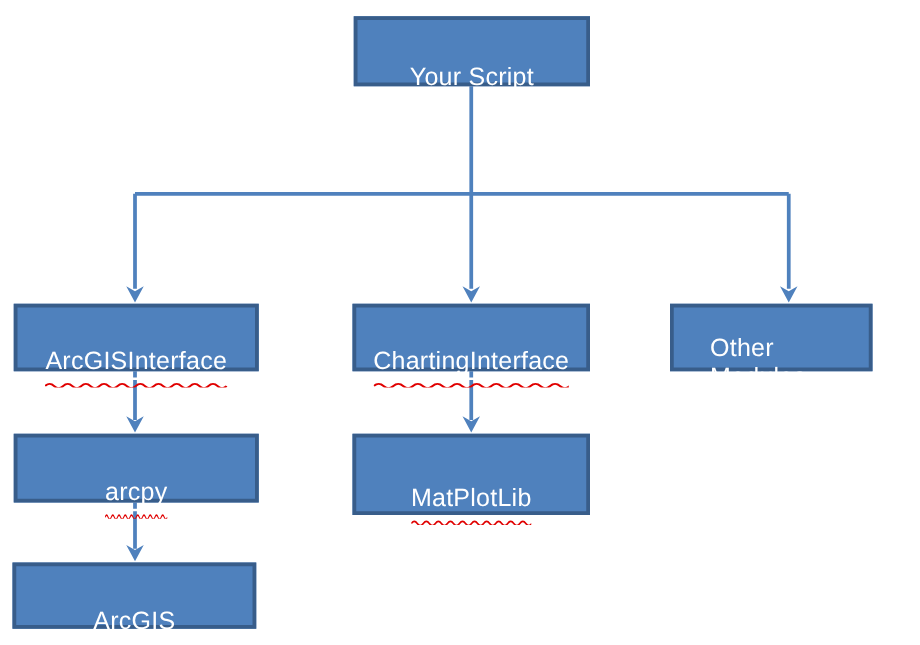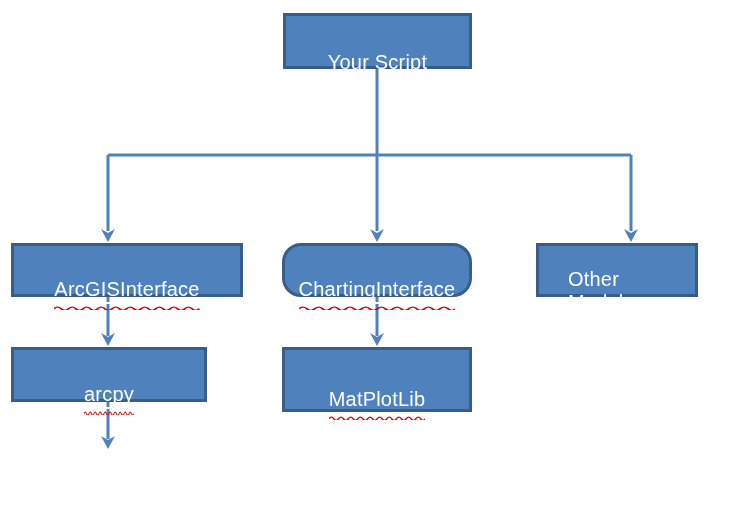--- a/index.html
+++ b/index.html
@@ -74,30 +74,30 @@
       <path d="M101 436 L108 449 L115 436 L108 440 Z"></path>
     </g>
   </svg>
 
   <div class="box" style="left:283px; top:13px; width:189px; height:56px;">
     <span class="label">
       <span class="label-text">Your Script</span>
     </span>
   </div>
 
-  <div class="box underlined" style="left:11px; top:243px; width:232px; height:54px;">
+  <div class="box underlined" style="left:11px; top:243px; width:196px; height:54px;">
     <span class="label">
       <span class="label-text">ArcGISInterface</span>
       <svg class="squiggle" viewBox="0 0 120 6" preserveAspectRatio="none" xmlns="http://www.w3.org/2000/svg">
         <path d="M0 4.5 Q3 0.5 6 4.5 T12 4.5 T18 4.5 T24 4.5 T30 4.5 T36 4.5 T42 4.5 T48 4.5 T54 4.5 T60 4.5 T66 4.5 T72 4.5 T78 4.5 T84 4.5 T90 4.5 T96 4.5 T102 4.5 T108 4.5 T114 4.5 T120 4.5" stroke="#e00000" stroke-width="1.6" fill="none"></path>
       </svg>
     </span>
   </div>
 
-  <div class="box underlined" style="left:282px; top:243px; width:190px; height:54px;border-radius:19px;">
+  <div class="box underlined" style="left:282px; top:243px; width:190px; height:54px;">
     <span class="label">
       <span class="label-text">ChartingInterface</span>
       <svg class="squiggle" viewBox="0 0 120 6" preserveAspectRatio="none" xmlns="http://www.w3.org/2000/svg">
         <path d="M0 4.5 Q3 0.5 6 4.5 T12 4.5 T18 4.5 T24 4.5 T30 4.5 T36 4.5 T42 4.5 T48 4.5 T54 4.5 T60 4.5 T66 4.5 T72 4.5 T78 4.5 T84 4.5 T90 4.5 T96 4.5 T102 4.5 T108 4.5 T114 4.5 T120 4.5" stroke="#e00000" stroke-width="1.6" fill="none"></path>
       </svg>
     </span>
   </div>
 
   <div class="box" style="left:536px; top:243px; width:162px; height:54px;padding-left:29px;">
     <span class="label">
@@ -116,14 +116,19 @@
 
   <div class="box underlined" style="left:282px; top:347px; width:190px; height:65px;">
     <span class="label">
       <span class="label-text">MatPlotLib</span>
       <svg class="squiggle" viewBox="0 0 120 6" preserveAspectRatio="none" xmlns="http://www.w3.org/2000/svg">
         <path d="M0 4.5 Q3 0.5 6 4.5 T12 4.5 T18 4.5 T24 4.5 T30 4.5 T36 4.5 T42 4.5 T48 4.5 T54 4.5 T60 4.5 T66 4.5 T72 4.5 T78 4.5 T84 4.5 T90 4.5 T96 4.5 T102 4.5 T108 4.5 T114 4.5 T120 4.5" stroke="#e00000" stroke-width="1.6" fill="none"></path>
       </svg>
     </span>
   </div>
 
+  <div class="box" style="left:10px; top:450px; width:195px; height:53px;">
+    <span class="label">
+      <span class="label-text">ArcGIS</span>
+    </span>
+  </div>
 
 </div>
 
 </body></html>

